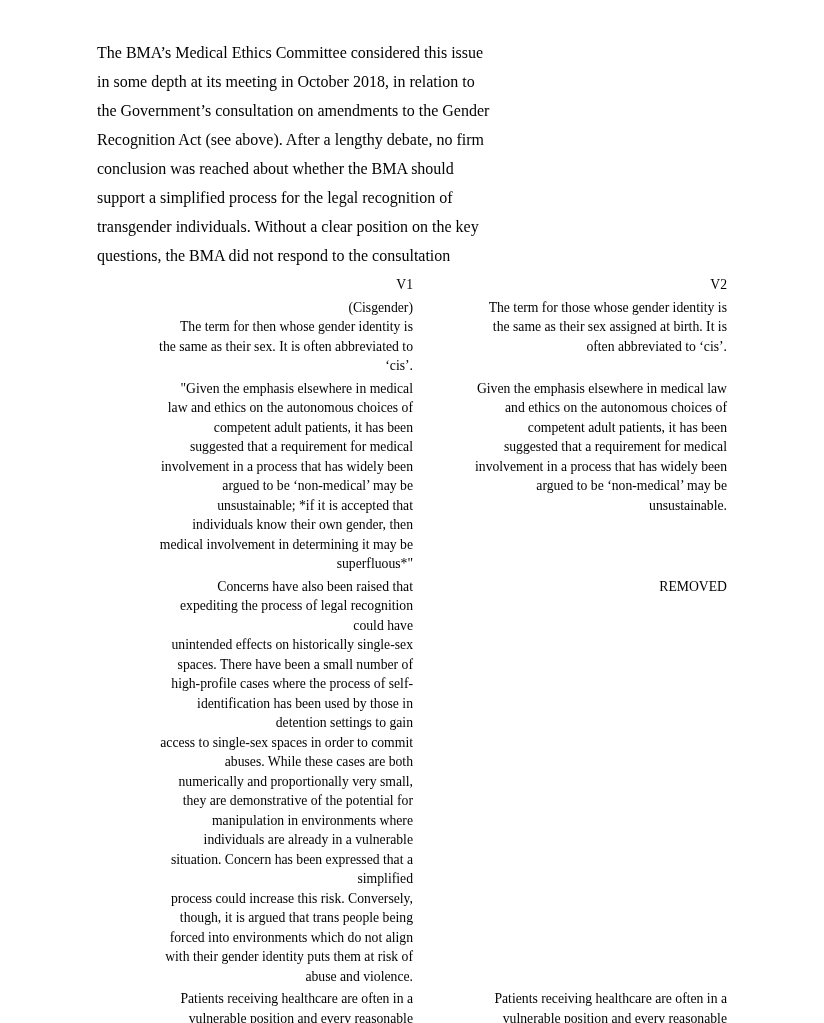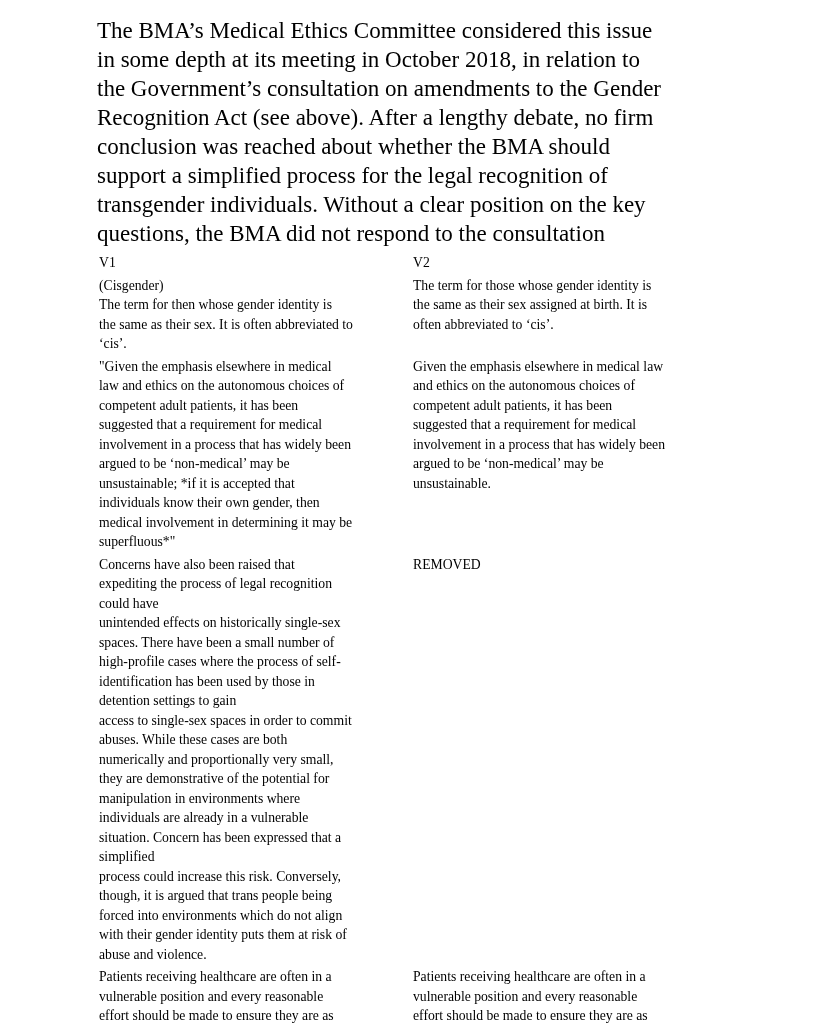--- a/index.html
+++ b/index.html
@@ -17,38 +17,38 @@
   }
   .page {
     position: absolute;
     top: 0;
     left: 0;
     width: 824px;
     height: 1023px;
     background: #ffffff;
   }
   .intro {
-    margin: 16px 0 0 97px;
+    margin: 38px 0 0 97px;
     width: 705px;
-    font-size: 23px;
+    font-size: 16px;
     line-height: 29px;
     white-space: pre-line;
     letter-spacing: 0px;
   }
   table.compare {
     margin: 4px 0 0 99px;
     border-collapse: collapse;
     table-layout: fixed;
     border: none;
   }
   table.compare th,
   table.compare td {
     width: 314px;
     vertical-align: top;
-    text-align: left;
+    text-align: right;
     font-weight: normal;
     font-size: 13.7px;
     line-height: 19.5px;
     padding: 1px 0 2px 0;
     white-space: pre-line;
     border: none;
   }
 </style>
 </head>
 <body>

